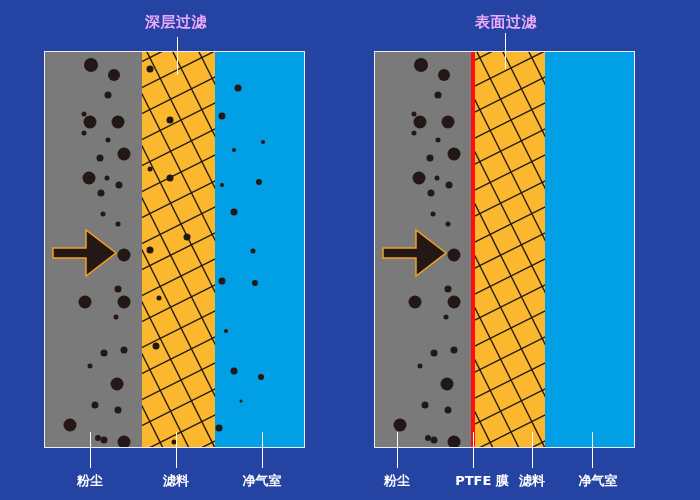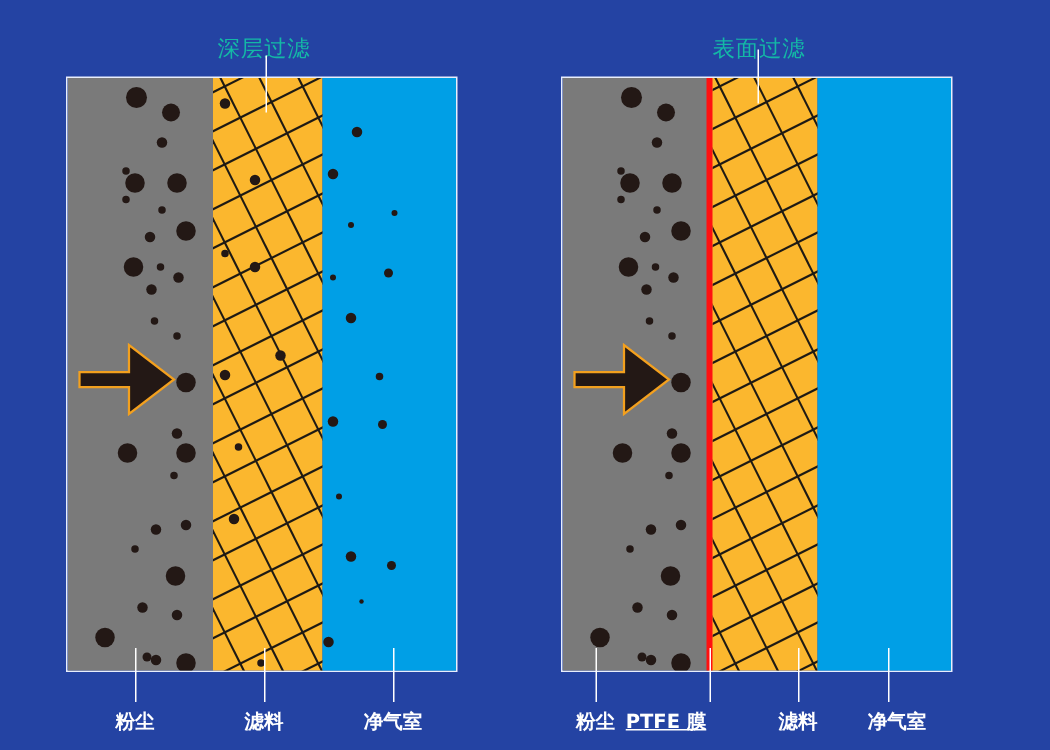--- a/index.html
+++ b/index.html
@@ -1,19 +1,19 @@
 <!DOCTYPE html>
 <html><head>
 <meta charset="utf-8">
 <style>
   html,body{margin:0;padding:0;}
   body{width:700px;height:500px;background:#2443a3;position:relative;overflow:hidden;font-family:"DejaVu Sans","Liberation Sans",sans-serif;}
   .panel{position:absolute;top:51px;height:397px;box-sizing:border-box;border:1px solid #e8eefc;overflow:hidden;}
   .panel svg{position:absolute;left:0;top:0;}
-  .title{position:absolute;top:23px;color:#14b8a6;font-size:15px;font-weight:normal;letter-spacing:0.5px;white-space:nowrap;transform:translateX(-50%);}
+  .title{position:absolute;top:13px;color:#f0abfc;font-size:15px;font-weight:bold;letter-spacing:0.5px;white-space:nowrap;transform:translateX(-50%);}
   .label{position:absolute;top:472px;color:#fff;font-size:13px;font-weight:bold;white-space:nowrap;transform:translateX(-50%);}
   .leader{position:absolute;width:1px;background:#fff;}
 </style>
 </head>
 <body>
 
 <div class="title" style="left:176px;">深层过滤</div>
 <div class="title" style="left:506px;text-align:right;">表面过滤</div>
 
 <div class="panel" style="left:44px;width:261px;">
@@ -436,15 +436,15 @@
 <div class="leader" style="left:397px;top:432px;height:36px;"></div>
 <div class="leader" style="left:473px;top:432px;height:36px;"></div>
 <div class="leader" style="left:532px;top:432px;height:36px;"></div>
 <div class="leader" style="left:592px;top:432px;height:36px;"></div>
 
 <div class="label" style="left:90px;">粉尘</div>
 <div class="label" style="left:176px;">滤料</div>
 <div class="label" style="left:262px;">净气室</div>
 
 <div class="label" style="left:397px;">粉尘</div>
-<div class="label" style="left:444px;text-decoration:underline;">PTFE 膜</div>
+<div class="label" style="left:482px;">PTFE 膜</div>
 <div class="label" style="left:532px;">滤料</div>
 <div class="label" style="left:598px;">净气室</div>
 
 </body></html>

